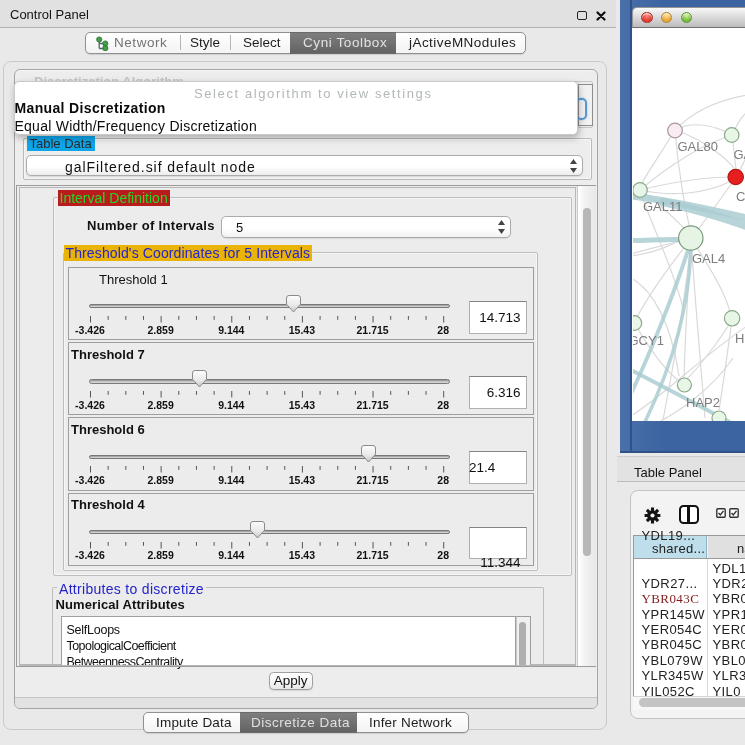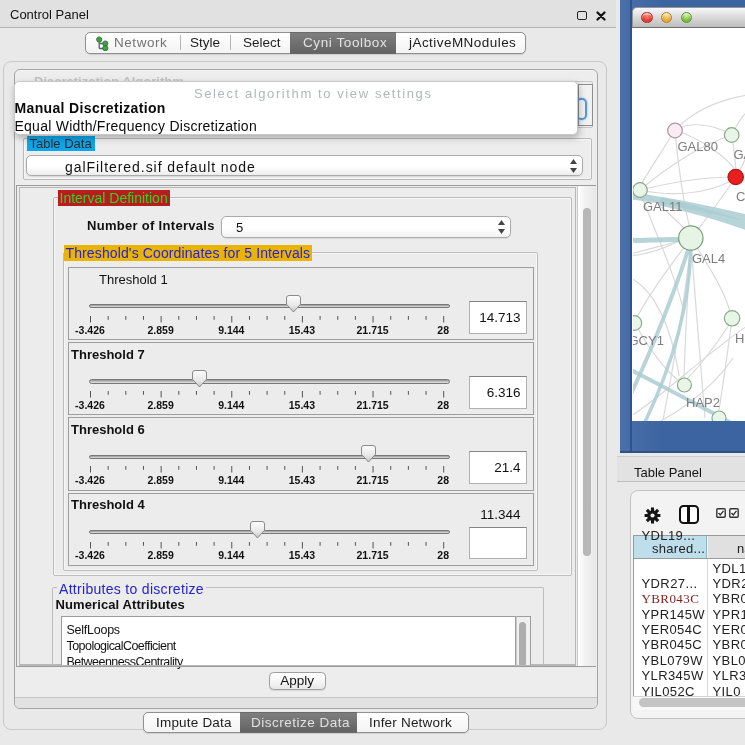--- a/index.html
+++ b/index.html
@@ -182,21 +182,21 @@
     <defs>
       <linearGradient id="th2" x1="0" y1="0" x2="0" y2="1">
         <stop offset="0" stop-color="#fdfdfd"></stop>
         <stop offset="0.6" stop-color="#e8e8e8"></stop>
         <stop offset="1" stop-color="#c4c4c4"></stop>
       </linearGradient>
     </defs>
     <path d="M3 0.5 H12 Q14.5 0.5 14.5 3 V9.2 L7.5 17 L0.5 9.2 V3 Q0.5 0.5 3 0.5 Z" fill="url(#th2)" stroke="#8a8a8a" stroke-width="1"></path>
   </svg>
 <div class="abs" style="left:469px;top:451.3px;width:57.5px;height:32.5px;background:#fff;border:1px solid #b0b0b0;border-top-color:#848484;"></div>
-<div class="abs" style="left:469px;top:460.3px;width:51.5px;text-align:right;font-size:13.5px;color:#111;">21.4</div>
+<div class="abs" style="left:469px;top:460.3px;width:51.5px;font-size:13.5px;color:#111;">21.4</div>
 <div class="abs" style="left:67.5px;top:492.5px;width:466px;height:73.4px;border:1px solid #9e9e9e;background:#ececec;"></div>
 <div class="abs" style="left:71px;top:497.0px;font-size:13px;font-weight:bold;color:#111;">Threshold 4</div>
 <div class="abs" style="left:89px;top:529.8px;width:360.5px;height:4.2px;background:linear-gradient(180deg,#909090,#c9c9c9 60%,#dedede);border:1px solid #787878;border-radius:3px;"></div>
 <svg class="abs" style="left:67.5px;top:541.5px;" width="466" height="12" viewBox="0 0 466 12">
     <path d="M22.50 0 V6.5" stroke="#555" stroke-width="1"></path>
     <path d="M40.16 0 V3.8" stroke="#555" stroke-width="1"></path>
     <path d="M57.82 0 V3.8" stroke="#555" stroke-width="1"></path>
     <path d="M75.48 0 V3.8" stroke="#555" stroke-width="1"></path>
     <path d="M93.14 0 V6.5" stroke="#555" stroke-width="1"></path>
     <path d="M110.80 0 V3.8" stroke="#555" stroke-width="1"></path>
@@ -226,34 +226,34 @@
     <defs>
       <linearGradient id="th3" x1="0" y1="0" x2="0" y2="1">
         <stop offset="0" stop-color="#fdfdfd"></stop>
         <stop offset="0.6" stop-color="#e8e8e8"></stop>
         <stop offset="1" stop-color="#c4c4c4"></stop>
       </linearGradient>
     </defs>
     <path d="M3 0.5 H12 Q14.5 0.5 14.5 3 V9.2 L7.5 17 L0.5 9.2 V3 Q0.5 0.5 3 0.5 Z" fill="url(#th3)" stroke="#8a8a8a" stroke-width="1"></path>
   </svg>
 <div class="abs" style="left:469px;top:526.5px;width:57.5px;height:32.5px;background:#fff;border:1px solid #b0b0b0;border-top-color:#848484;"></div>
-<div class="abs" style="left:469px;top:507px;width:51.5px;text-align:right;font-size:13.5px;color:#111;">11.344</div>
+<div class="abs" style="left:469px;top:555px;width:51.5px;text-align:right;font-size:13.5px;color:#111;">11.344</div>
 <div class="abs" style="left:51.5px;top:587px;width:492px;height:79px;border:1px solid #bdbdbd;border-top-left-radius:2px;border-top-right-radius:2px;border-bottom:none;"></div>
 <div class="abs" style="left:57px;top:580.5px;font-size:14px;letter-spacing:0.3px;color:#2424cc;background:#ececec;padding:0 2px;">Attributes to discretize</div>
 <div class="abs" style="left:55.5px;top:596.5px;font-size:13px;letter-spacing:0.1px;font-weight:bold;color:#111;">Numerical Attributes</div>
 <div class="abs" style="left:60.5px;top:615.5px;width:455px;height:51px;background:#fff;border:1px solid #9e9e9e;border-bottom:none;"></div>
 <div class="abs" style="left:66.5px;top:623.3px;font-size:12.5px;letter-spacing:-0.25px;color:#111;">SelfLoops</div>
 <div class="abs" style="left:66.5px;top:639.1px;font-size:12.5px;letter-spacing:-0.55px;color:#111;">TopologicalCoefficient</div>
 <div class="abs" style="left:66.5px;top:654.9px;font-size:12.5px;letter-spacing:-0.55px;color:#111;">BetweennessCentrality</div>
 <div class="abs" style="left:515.5px;top:615.5px;width:15px;height:51px;background:#f0f0f0;border:1px solid #9e9e9e;border-left:1px solid #c9c9c9;border-bottom:none;"></div>
 <div class="abs" style="left:518.5px;top:621.5px;width:7.5px;height:45px;background:#aeaeae;border-radius:4px;"></div>
 <div class="abs" style="left:19.5px;top:664.7px;width:556px;height:2.3px;background:#ececec;"></div>
 <div class="abs" style="left:18.5px;top:664.5px;width:557.5px;height:1px;background:#b7b7b7;"></div>
 <div class="abs" style="left:15.5px;top:666.2px;width:580.5px;height:1px;background:#9b9b9b;"></div>
-<div class="abs" style="left:268.6px;top:672px;width:57px;height:17.5px;background:linear-gradient(180deg,#ffffff,#f4f4f4 60%,#e6e6e6);border:1px solid #9f9f9f;border-radius:4.5px;box-shadow:0 1px 1px rgba(0,0,0,0.1);text-align:center;font-size:13.5px;color:#111;line-height:16px;">Apply</div>
+<div class="abs" style="left:268.6px;top:672px;width:44px;height:17.5px;background:linear-gradient(180deg,#ffffff,#f4f4f4 60%,#e6e6e6);border:1px solid #9f9f9f;border-radius:4.5px;box-shadow:0 1px 1px rgba(0,0,0,0.1);text-align:center;font-size:13.5px;color:#111;line-height:16px;">Apply</div>
 <div class="abs" style="left:143px;top:712px;width:326px;height:21px;background:linear-gradient(180deg,#ffffff,#f3f3f3);border:1px solid #909090;border-radius:5px;box-shadow:0 1px 1px rgba(0,0,0,0.12);"></div>
 <div class="abs" style="left:240px;top:712px;width:117px;height:21px;background:linear-gradient(180deg,#7e7e7e,#636363);border-top:1px solid #6a6a6a;border-bottom:1px solid #6a6a6a;"></div>
 <div class="abs" style="left:156px;top:714.5px;font-size:13.5px;letter-spacing:0.2px;color:#1c1c1c;">Impute Data</div>
 <div class="abs" style="left:251px;top:714.5px;font-size:13.5px;letter-spacing:0.5px;color:#e0e0e0;">Discretize Data</div>
 <div class="abs" style="left:369px;top:714.5px;font-size:13.5px;letter-spacing:0.2px;color:#1c1c1c;">Infer Network</div>
 <div class="abs" style="left:14px;top:80.5px;width:564px;height:54px;background:#fff;border:1px solid #c9c9c9;border-radius:5px;box-shadow:1px 3px 7px rgba(0,0,0,0.28);"></div>
 <div class="abs" style="left:194px;top:85.5px;font-size:13px;letter-spacing:1.6px;color:#b2b7b7;">Select algorithm to view settings</div>
 <div class="abs" style="left:14.5px;top:100.3px;font-size:14px;letter-spacing:0.35px;font-weight:bold;color:#0a0a0a;">Manual Discretization</div>
 <div class="abs" style="left:14.5px;top:117.5px;font-size:14px;letter-spacing:0.25px;color:#0a0a0a;">Equal Width/Frequency Discretization</div>
 <div class="abs" style="left:620px;top:0;width:125px;height:453px;background:linear-gradient(90deg,#4a70aa 0%,#3c64a0 35%,#3c64a0 100%);border-bottom:2.5px solid #2e5288;"></div>

